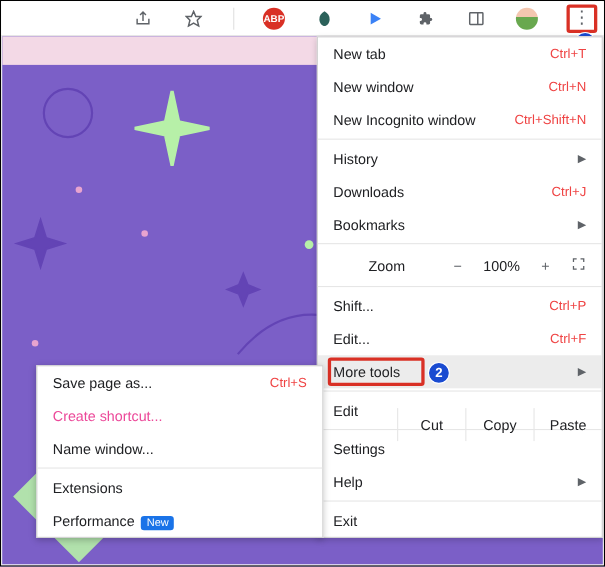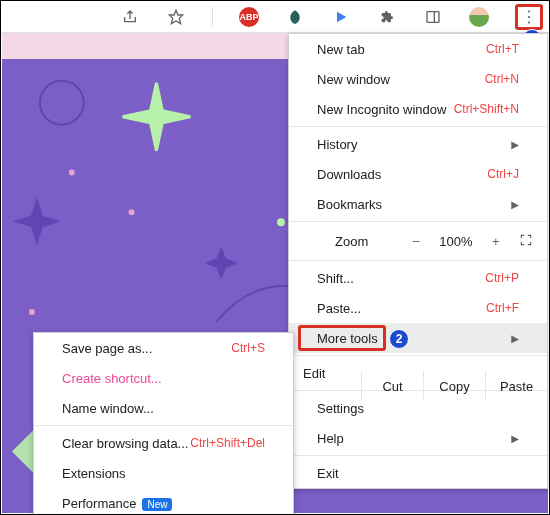--- a/index.html
+++ b/index.html
@@ -8,21 +8,21 @@
   .topbar .tico { width: 20px; height: 20px; display: inline-flex; align-items: center; justify-content: center; font-size: 15px; color: #5f6368; }
   .abp { background: #d93025; color: #fff; font-size: 9px; font-weight: bold; border-radius: 50%; width: 20px; height: 20px; display: flex; align-items: center; justify-content: center; }
   .avatar { width: 20px; height: 20px; border-radius: 50%; background: linear-gradient(#f4c7b0 40%, #69a84f 40%); }
   .kebab-box { border: 3px solid #d93025; border-radius: 3px; padding: 1px 3px; position: relative; }
   .kebab { font-size: 16px; line-height: 14px; color: #5f6368; letter-spacing: 0; }
   .badge { position: absolute; width: 20px; height: 20px; border-radius: 50%; background: #1a4bd1; color: #fff; font-weight: bold; font-size: 12px; display: flex; align-items: center; justify-content: center; border: 1px solid #fff; }
   .badge1 { right: -2px; top: 22px; }
   .content-bg { position: absolute; left: 1px; top: 32px; right: 1px; bottom: 1px; background: #7b5fc7; overflow: hidden; }
   .pinkbar { height: 26px; background: #f3d9e6; }
   .main-menu { position: absolute; top: 32px; right: 1px; width: 260px; background: #fff; border: 1px solid #cfcfcf; box-shadow: 0 2px 6px rgba(0,0,0,.2); font-size: 13px; color: #202124; }
-  .mi { display: flex; align-items: center; height: 30px; padding: 0 28px; justify-content: space-between; }
+  .mi { display: flex; align-items: center; height: 30px; padding: 0 14px; justify-content: space-between; }
   .mi:hover, .mi.active { background: #ececec; }
   .mi .sc { color: #ef4444; font-size: 12px; }
   .mi .arrow { color: #5f6368; font-size: 10px; margin-left: auto; }
   .sep { border-top: 1px solid #e6e6e6; margin: 2px 0; }
   .zoom-row { display: flex; align-items: center; height: 34px; padding: 0 14px; gap: 14px; }
   .zoom-row .lbl { flex: 0 0 58px; margin-left: 32px; }
   .zoom-row .zbtn { width: 22px; text-align: center; color: #5f6368; }
   .zoom-row .pct { width: 40px; text-align: center; }
   .zoom-row .full { margin-left: auto; font-size: 14px; }
   .edit-row { display: flex; align-items: center; height: 30px; }
@@ -138,21 +138,21 @@
           <path d="M4 9V4h5M20 9V4h-5M4 15v5h5M20 15v5h-5"></path>
         </svg>
     </span>
   </div>
   <div class="sep"></div>
   <div class="mi">
     <span>Shift...</span>
     <span class="sc">Ctrl+P</span>
   </div>
   <div class="mi">
-    <span>Paste...</span>
+    <span>Edit...</span>
     <span class="sc">Ctrl+F</span>
   </div>
   <div class="mi active mt-wrap">
     <span style="position:relative; z-index:1;">More tools</span>
     <span class="arrow">▶</span>
     <span class="mt-border"></span>
     <span class="badge badge2">2</span>
   </div>
   <div class="sep"></div>
   <div class="edit-row">
@@ -181,23 +181,19 @@
     <span class="sc">Ctrl+S</span>
   </div>
   <div class="mi dis">
     <span>Create shortcut...</span>
   </div>
   <div class="mi">
     <span>Name window...</span>
   </div>
   <div class="sep"></div>
   <div class="mi">
-    <span>Clear browsing data...</span>
-    <span class="sc">Ctrl+Shift+Del</span>
-  </div>
-  <div class="mi">
     <span>Extensions</span>
   </div>
   <div class="mi">
     <span><span>Performance</span><span class="newb">New</span></span>
   </div>
 
 </div>
 
 </body></html>

